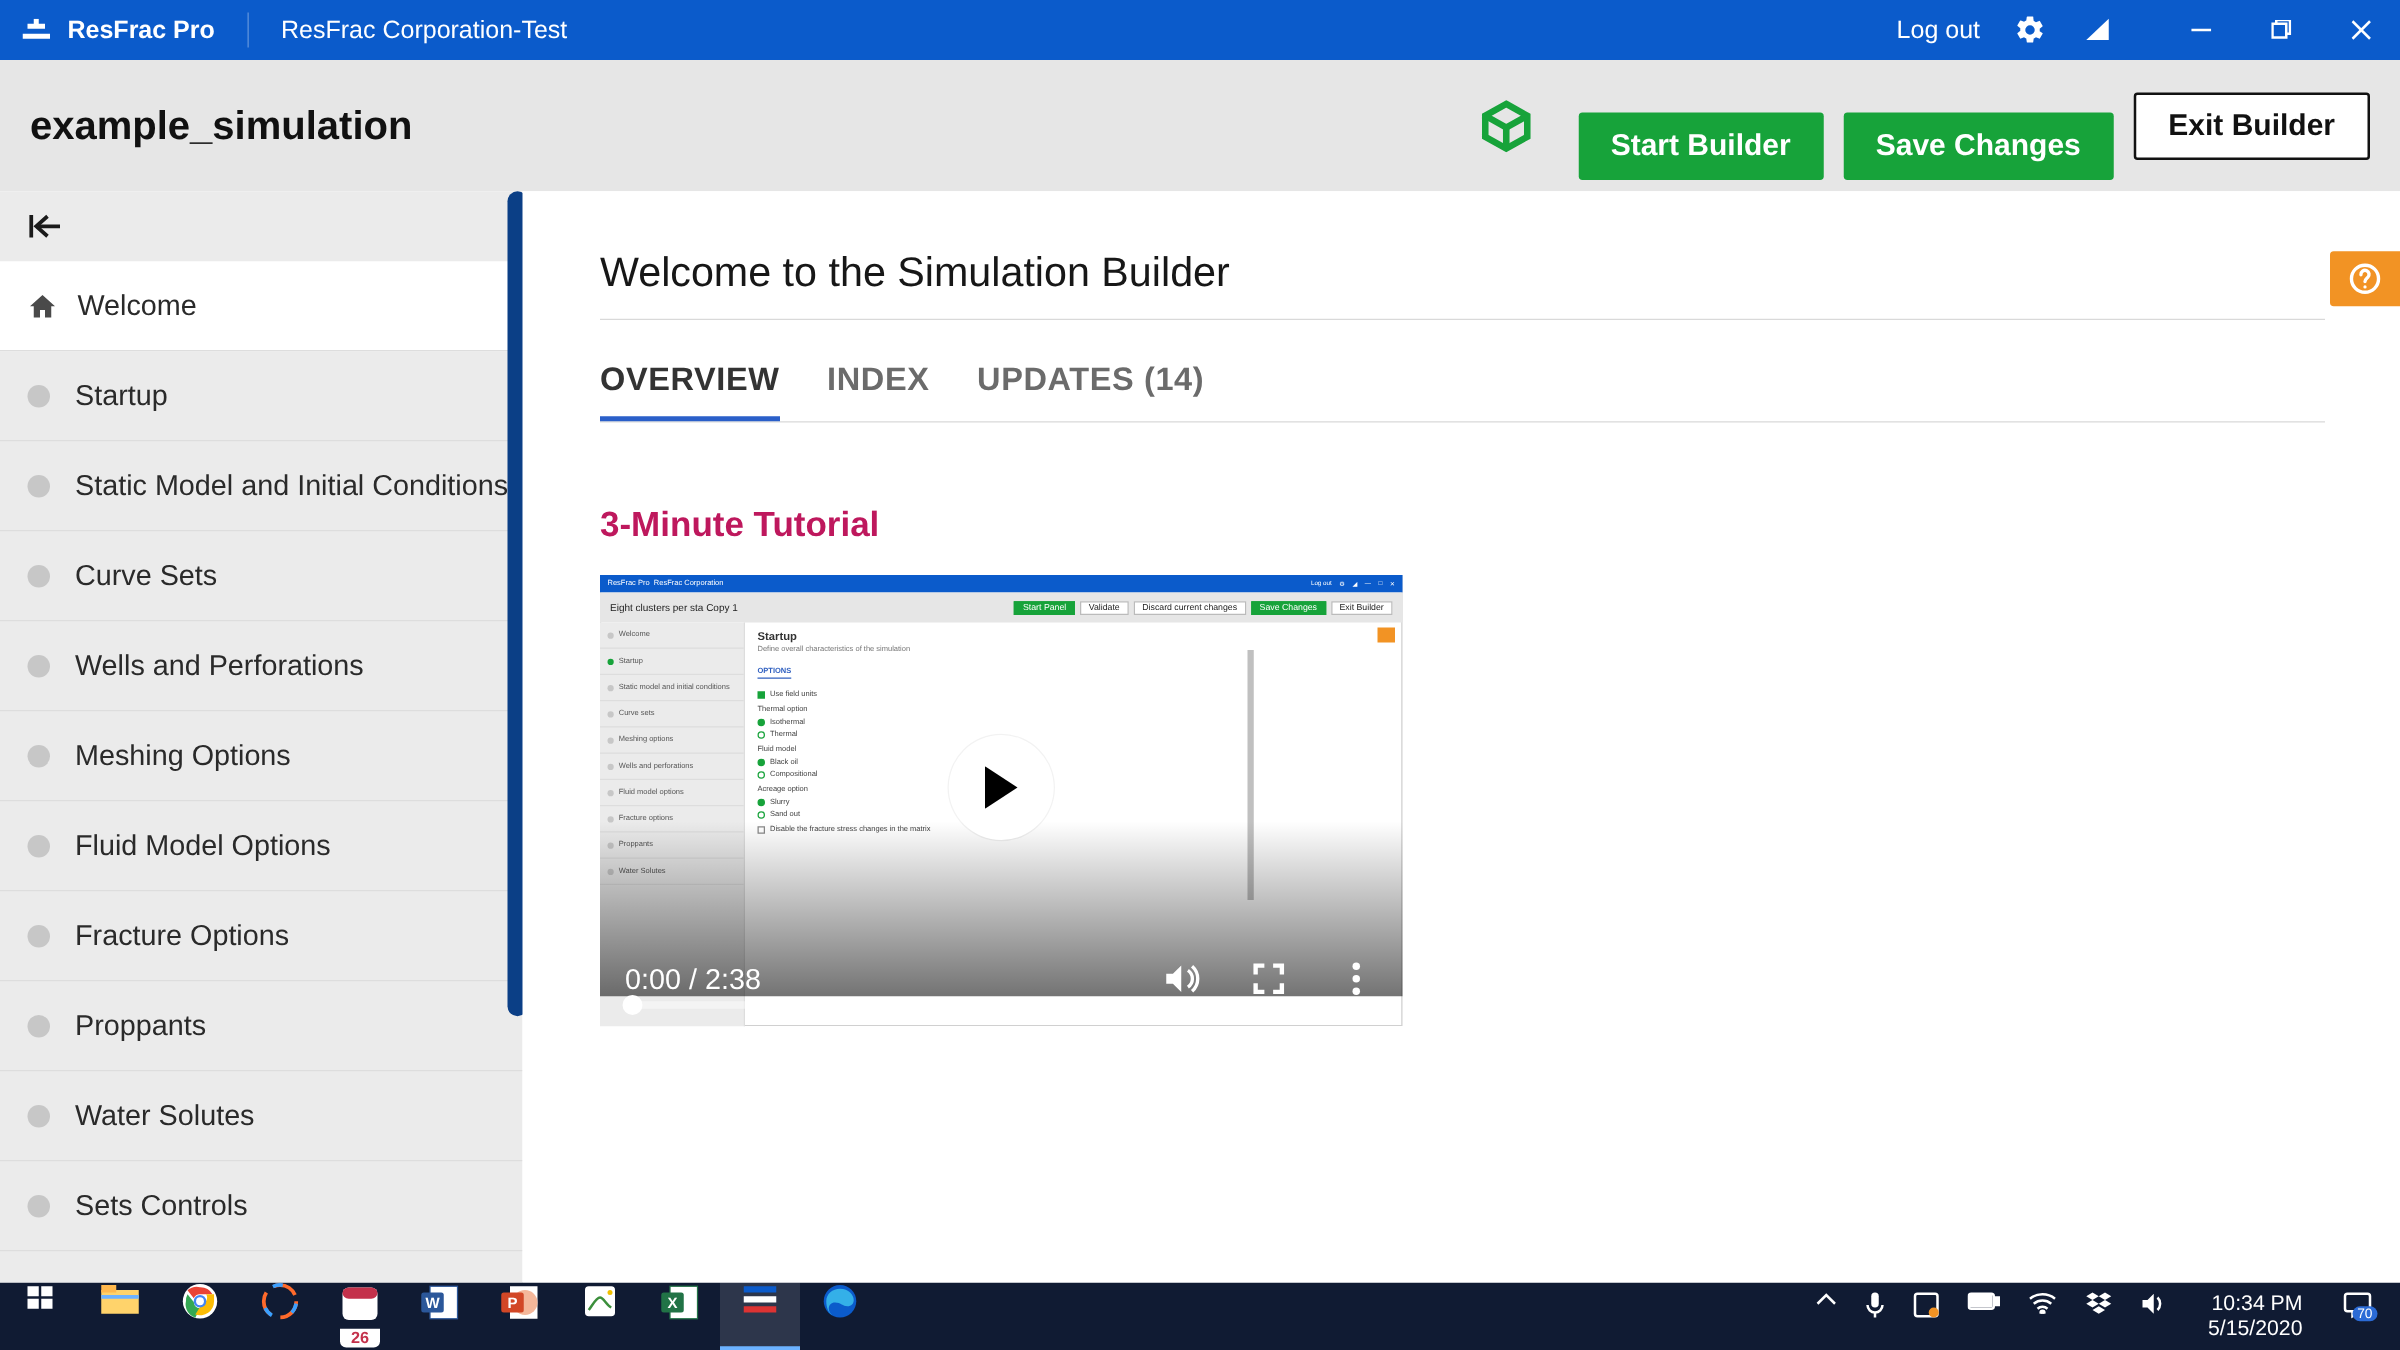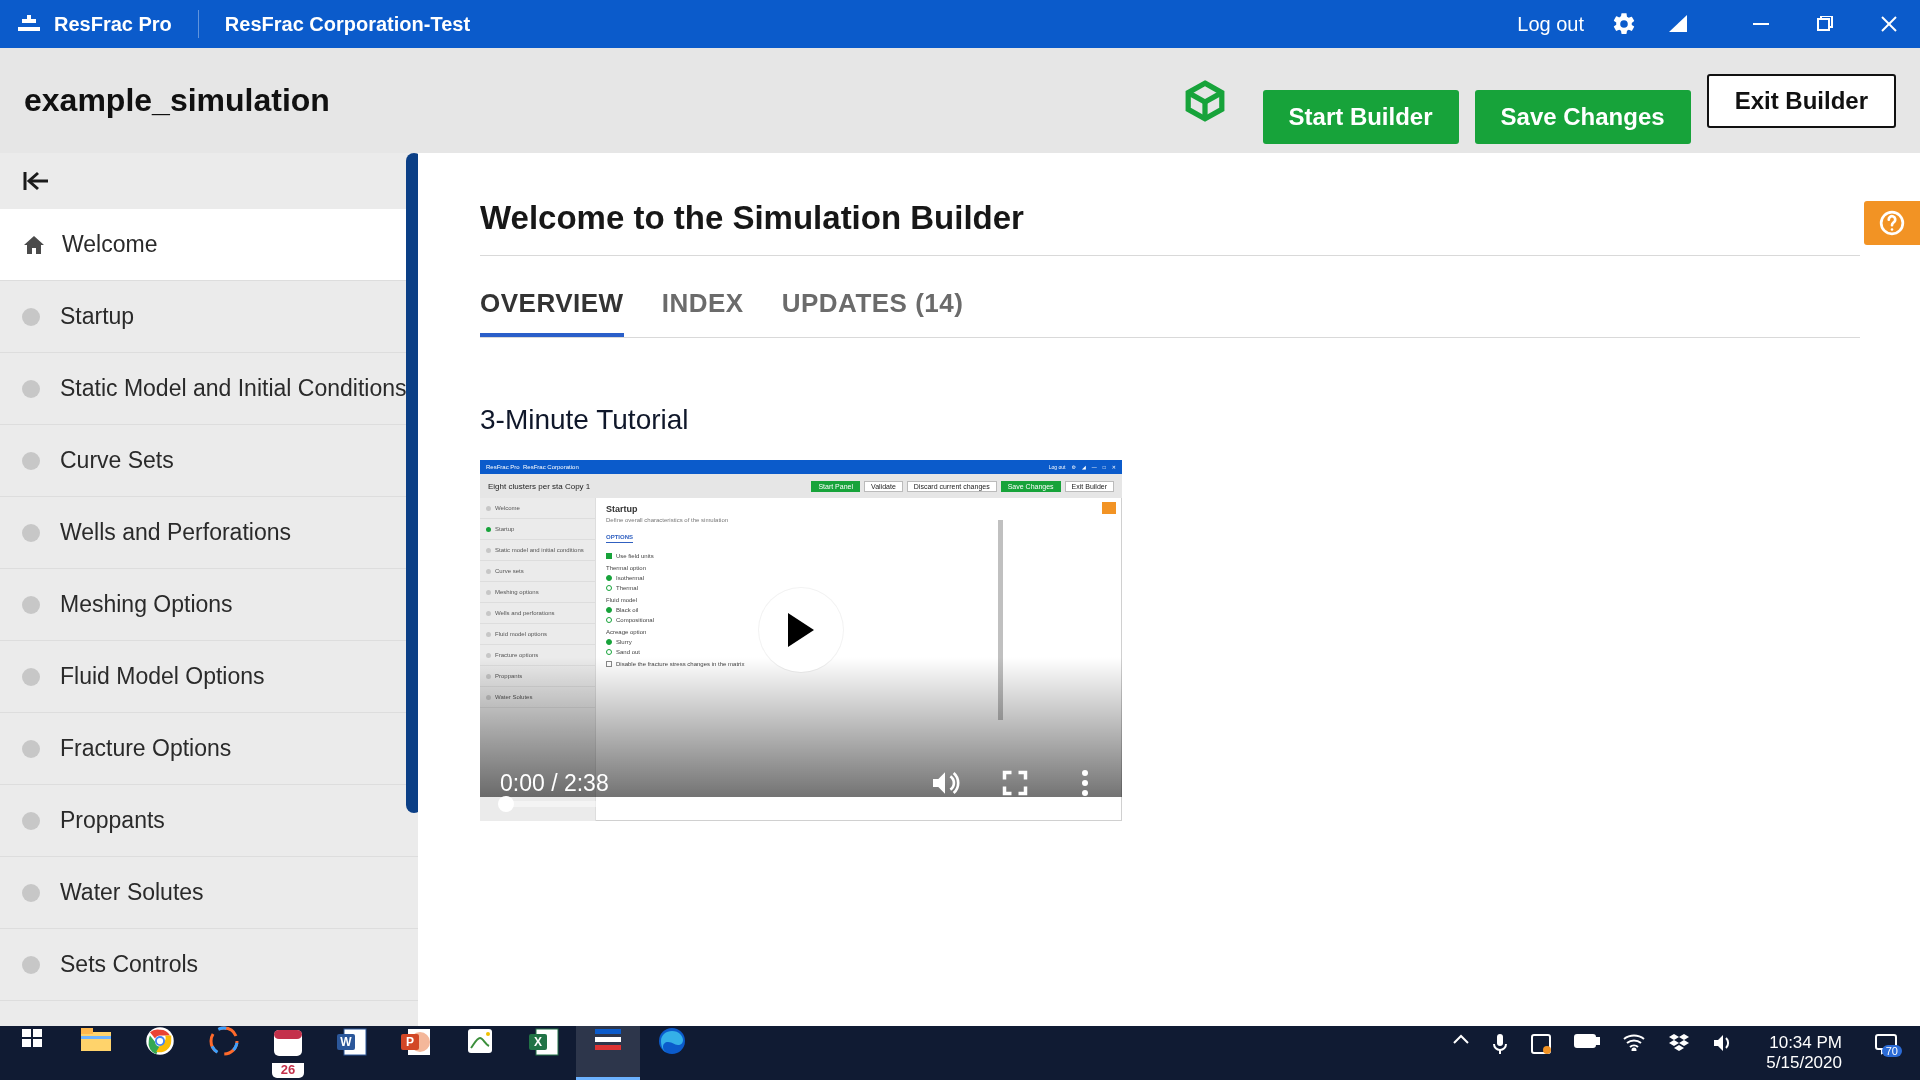--- a/index.html
+++ b/index.html
@@ -7,21 +7,21 @@
 
   
   .titlebar {
     height: 48px; background: #0b5bcb; color: #fff;
     display: flex; align-items: center; padding: 0 12px 0 18px;
     font-size: 20px;
   }
   .titlebar .tb-icon { width: 24px; height: 20px; margin-right: 12px; display:flex;align-items:center;}
   .titlebar .app-name { font-weight: 600; margin-right: 26px; }
   .titlebar .sep { width: 1px; height: 28px; background: rgba(255,255,255,.35); margin-right: 26px; }
-  .titlebar .env-name { font-weight: 700; }
+  .titlebar .env-name { font-weight: 400; }
   .titlebar .spacer { flex: 1; }
   .titlebar .right { display: flex; align-items: center; gap: 26px; }
   .titlebar .logout { font-size: 20px; font-weight: 500; cursor: pointer; }
   .titlebar .icon-btn { width: 28px; height: 28px; display:flex;align-items:center;justify-content:center; cursor:pointer; }
   .titlebar .win-ctrls { display:flex; gap: 38px; margin-left: 30px; margin-right: 6px;}
   .titlebar .win-btn { width: 26px; height: 26px; display:flex;align-items:center;justify-content:center; cursor:pointer; }
 
   
   .actionbar {
     height: 105px; background: #e6e6e6; display:flex; align-items:center;
@@ -64,27 +64,27 @@
   .sidebar .nav-item.active .home-ic { margin-right: 16px; }
   .sidebar .scrollbar-thumb {
     position:absolute; right: -4px; top: 0; width: 16px; height: 660px;
     background:#0b3f86; border-radius: 8px;
   }
 
   .main {
     flex:1; background:#fff; position:relative; padding: 46px 60px 0 62px;
     overflow: hidden;
   }
-  .main .heading { font-size: 33px; font-weight: 700; color:#171717; }
+  .main .heading { font-size: 33px; font-weight: 400; color:#171717; }
   .main .hr1 { height:1px; background:#d9d9d9; margin-top: 18px; }
   .main .tabs { display:flex; gap: 38px; margin-top: 32px; font-size: 26px; font-weight:700; color:#555; letter-spacing:.5px;}
   .main .tab { padding-bottom: 14px; cursor:pointer; color:#6b6b6b;}
   .main .tab.active { color:#333; border-bottom: 4px solid #2a5fc9; }
   .main .hr2 { height:1px; background:#d9d9d9; }
-  .main .sub-heading { font-size: 28px; font-weight:400; color:#0f172a; margin-top: 66px; }
+  .main .sub-heading { font-size: 28px; font-weight:700; color:#be185d; margin-top: 66px; }
 
   .video-wrap {
     margin-top: 24px; width: 642px; height: 361px; position:relative; background:#ffffff;
     box-shadow: 0 0 0 1px #d0d0d0 inset;
   }
   
   .vshot { position:absolute; inset:0; }
   .vshot .vs-titlebar { height: 14px; background:#0b5bcb; display:flex; align-items:center; color:#fff; font-size:6px; padding:0 6px;}
   .vshot .vs-titlebar .r { margin-left:auto; display:flex; gap:6px; font-size:5px;}
   .vshot .vs-actionbar { height: 24px; background:#e6e6e6; display:flex; align-items:center; font-size:8px; color:#222; padding:0 8px;}

